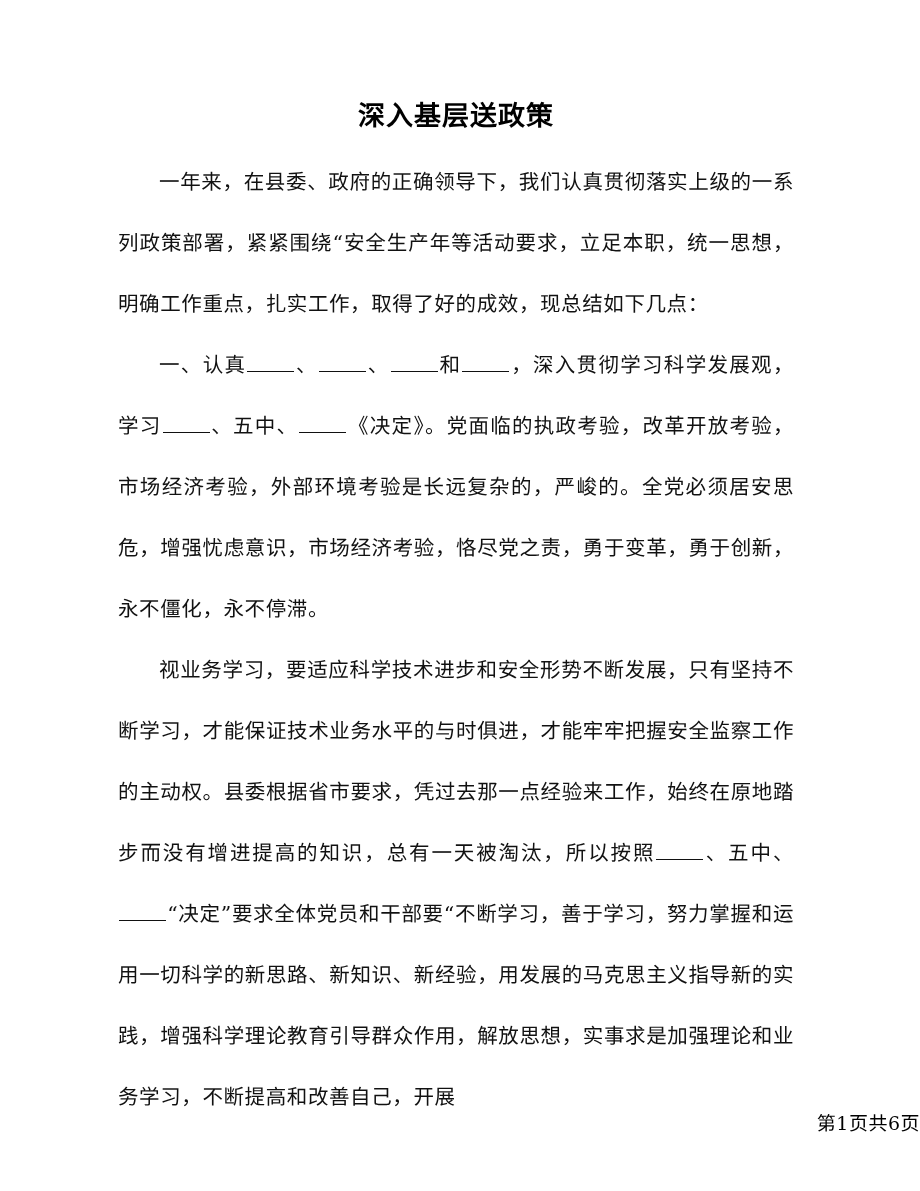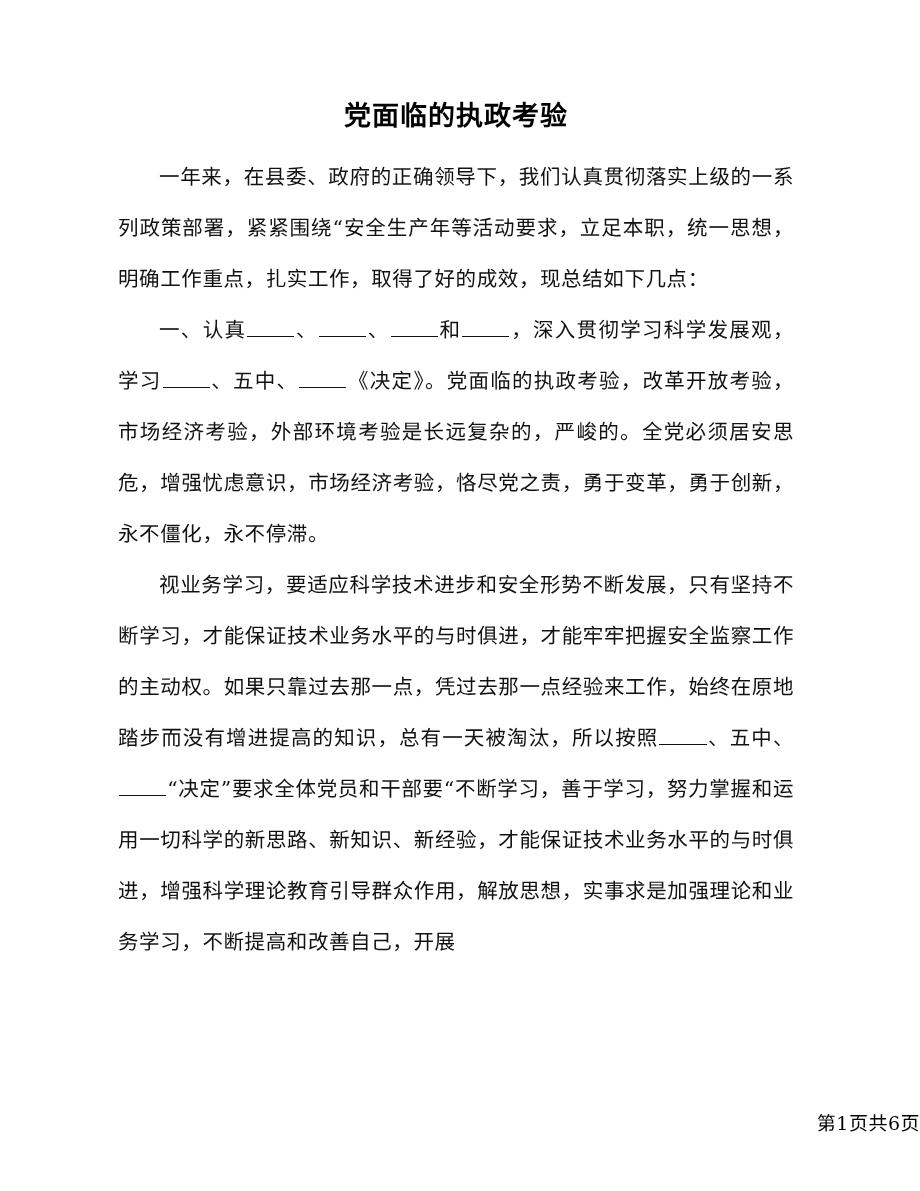--- a/index.html
+++ b/index.html
@@ -35,21 +35,21 @@
     text-align: center;
     letter-spacing: 1px;
     line-height: 40px;
     margin: 0 0 16px 0;
     color: #000000;
   }
 
   .para {
     font-family: "DejaVu Serif", "Liberation Serif", serif;
     font-size: 20.5px;
-    line-height: 51px;
+    line-height: 61px;
     text-align: justify;
     text-align-last: left;
     text-justify: inter-character;
     letter-spacing: 0.6px;
     margin: 0 0 0 0;
     text-indent: 2em;
     color: #111111;
     word-break: break-all;
   }
 
@@ -79,23 +79,23 @@
     color: #000000;
   }
 </style>
 </head>
 <body>
 
 <div class="page">
 
   <div class="doc-body">
 
-    <h1 class="doc-title">党面临的执政考验</h1>
+    <h1 class="doc-title">深入基层送政策</h1>
 
     <p class="para"><span>一年来，在县委、政府的正确领导下，我们认真贯彻落实上级的一系列政策部署，紧紧围绕“安全生产年等活动要求，立足本职，统一思想，明确工作重点，扎实工作，取得了好的成效，现总结如下几点：</span></p>
     <p class="para"><span>一、认真</span><span class="blank"></span><span>、</span><span class="blank"></span><span>、</span><span class="blank"></span><span>和</span><span class="blank"></span><span>，深入贯彻学习科学发展观，学习</span><span class="blank"></span><span>、五中、</span><span class="blank"></span><span>《决定》。党面临的执政考验，改革开放考验，市场经济考验，外部环境考验是长远复杂的，严峻的。全党必须居安思危，增强忧虑意识，市场经济考验，恪尽党之责，勇于变革，勇于创新，永不僵化，永不停滞。</span></p>
-    <p class="para"><span>视业务学习，要适应科学技术进步和安全形势不断发展，只有坚持不断学习，才能保证技术业务水平的与时俱进，才能牢牢把握安全监察工作的主动权。如果只靠过去那一点，凭过去那一点经验来工作，始终在原地踏步而没有增进提高的知识，总有一天被淘汰，所以按照</span><span class="blank"></span><span>、五中、</span><span class="blank"></span><span>“决定”要求全体党员和干部要“不断学习，善于学习，努力掌握和运用一切科学的新思路、新知识、新经验，才能保证技术业务水平的与时俱进，增强科学理论教育引导群众作用，解放思想，实事求是加强理论和业务学习，不断提高和改善自己，开展</span></p>
+    <p class="para"><span>视业务学习，要适应科学技术进步和安全形势不断发展，只有坚持不断学习，才能保证技术业务水平的与时俱进，才能牢牢把握安全监察工作的主动权。县委根据省市要求，凭过去那一点经验来工作，始终在原地踏步而没有增进提高的知识，总有一天被淘汰，所以按照</span><span class="blank"></span><span>、五中、</span><span class="blank"></span><span>“决定”要求全体党员和干部要“不断学习，善于学习，努力掌握和运用一切科学的新思路、新知识、新经验，用发展的马克思主义指导新的实践，增强科学理论教育引导群众作用，解放思想，实事求是加强理论和业务学习，不断提高和改善自己，开展</span></p>
 
   </div>
 
   <div class="footer">第1页共6页</div>
 
 </div>
 
 </body></html>

